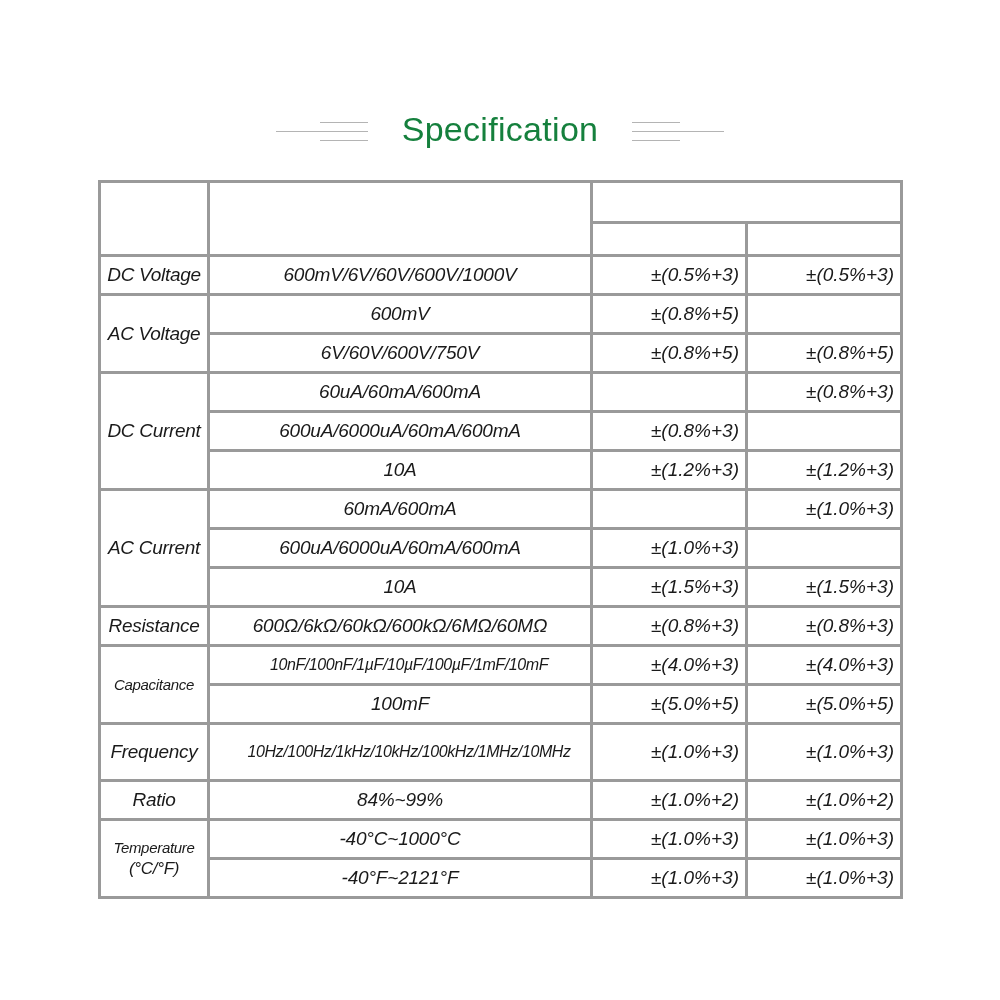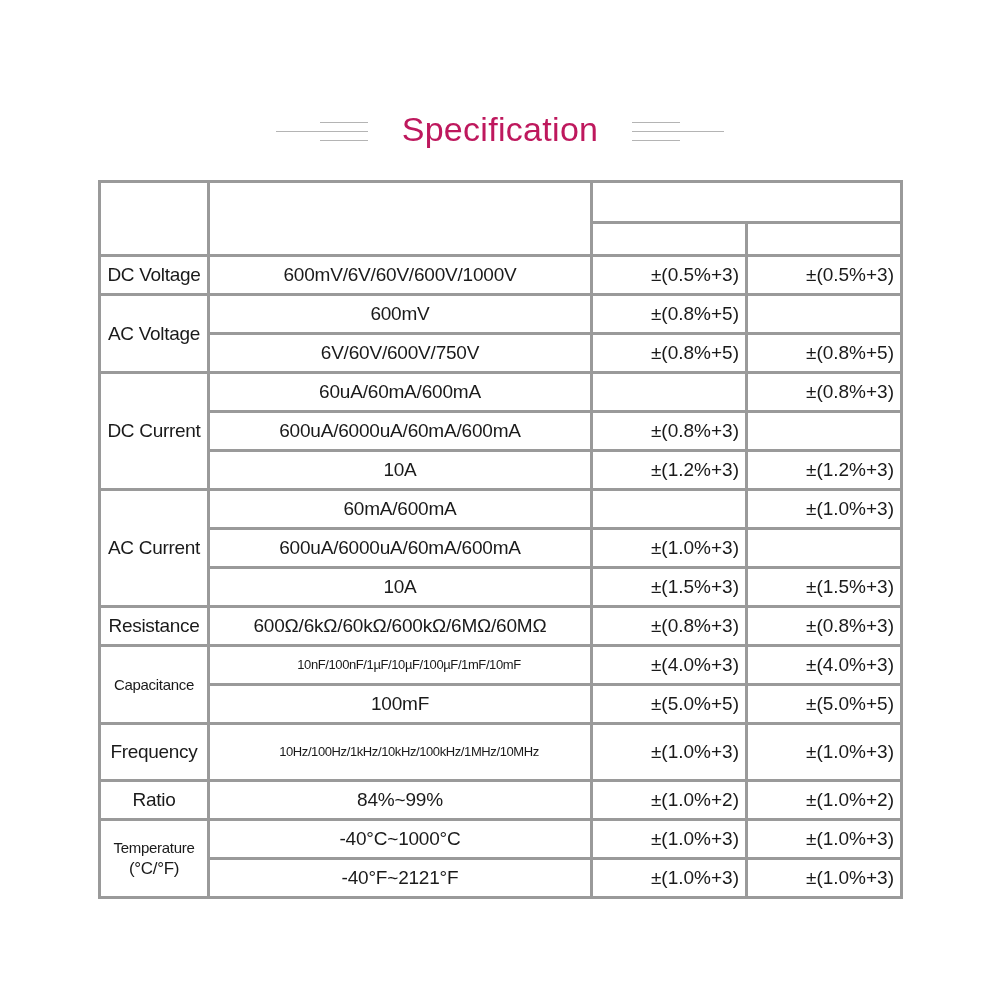--- a/index.html
+++ b/index.html
@@ -31,21 +31,21 @@
     display: flex;
     align-items: center;
     justify-content: center;
     gap: 34px;
   }
 
   .title-text {
     font-size: 34px;
     font-weight: 400;
     letter-spacing: 0.3px;
-    color: #be185d;
+    color: #15803d;
     white-space: nowrap;
     line-height: 1;
   }
 
   .deco {
     width: 92px;
     height: 40px;
     position: relative;
   }
   .deco i {
@@ -62,20 +62,21 @@
   .deco-right i.l1 { left: 0;  top: 13px; width: 48px; }
   .deco-right i.l2 { left: 0;  top: 22px; width: 92px; }
   .deco-right i.l3 { left: 0;  top: 31px; width: 48px; }
 
   
   .table-wrap {
     position: absolute;
     left: 98px;
     top: 180px;
     width: 804px;
+    font-style: italic;
   }
 
   table.spec {
     width: 804px;
     border-collapse: separate;
     border-spacing: 3px;
     background: #9a9a9a;
     table-layout: fixed;
   }
 
@@ -118,21 +119,21 @@
     font-size: 17px;
     margin-top: 3px;
   }
 
   td.range {
     text-align: center;
     font-size: 19px;
     letter-spacing: -0.2px;
     padding-left: 8px;
   }
-  td.range.tight { font-size: 13px; letter-spacing: -0.4px; padding-left: 24px; }
+  td.range.tight { font-size: 16px; letter-spacing: -0.4px; padding-left: 24px; }
 
   td.acc {
     text-align: right;
     font-size: 19px;
   }
 
   tr.r1 td, tr.r1 th { height: 36px; }
   tr.hdr-top th { height: 38px; }
   tr.hdr-bot th { height: 30px; }
   tr.tall td { height: 54px; }

